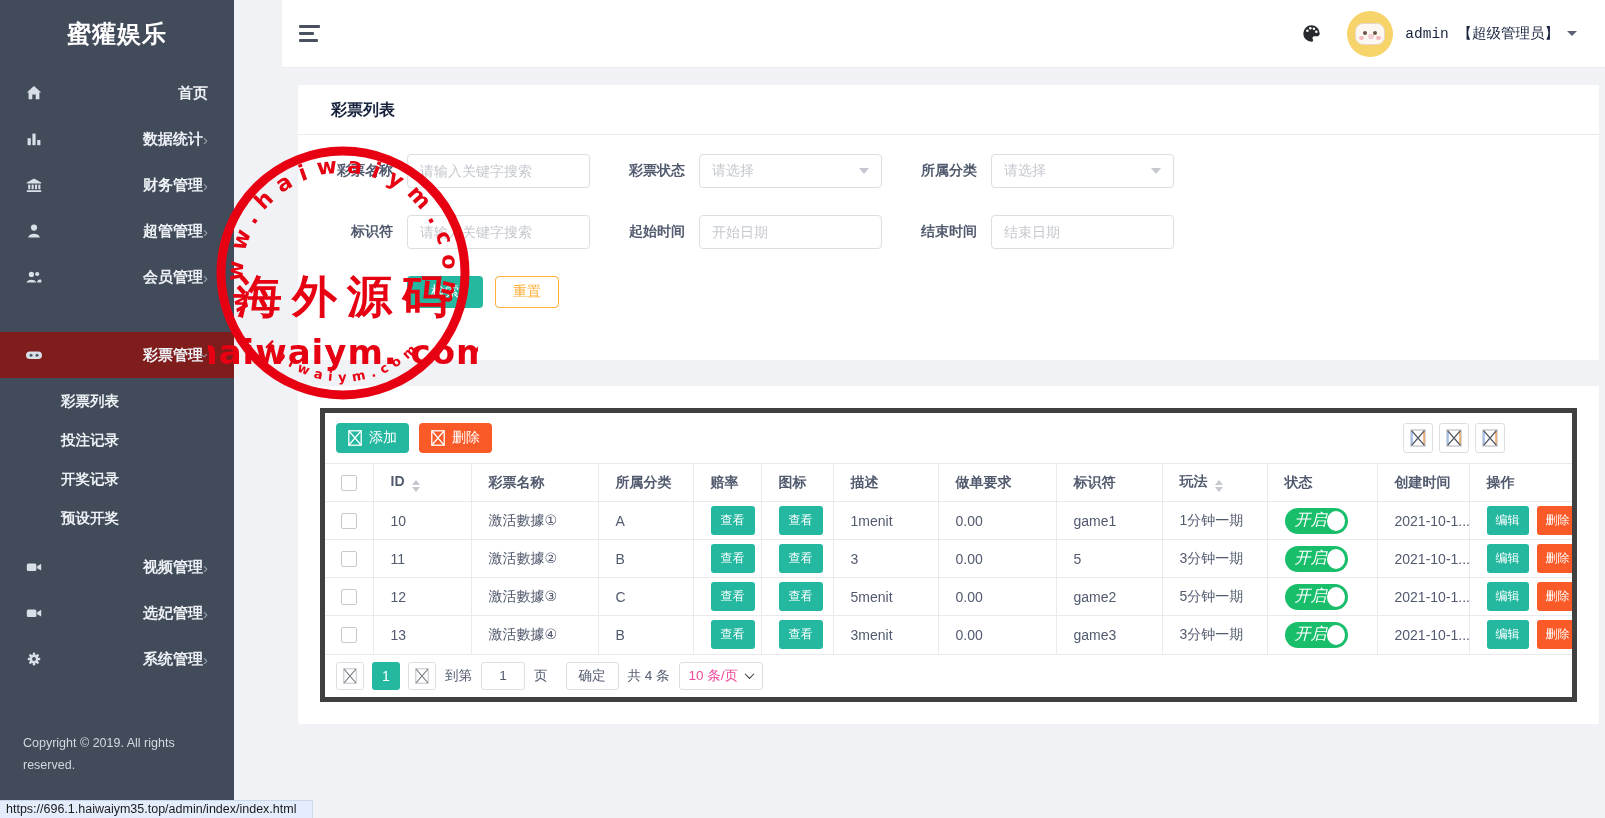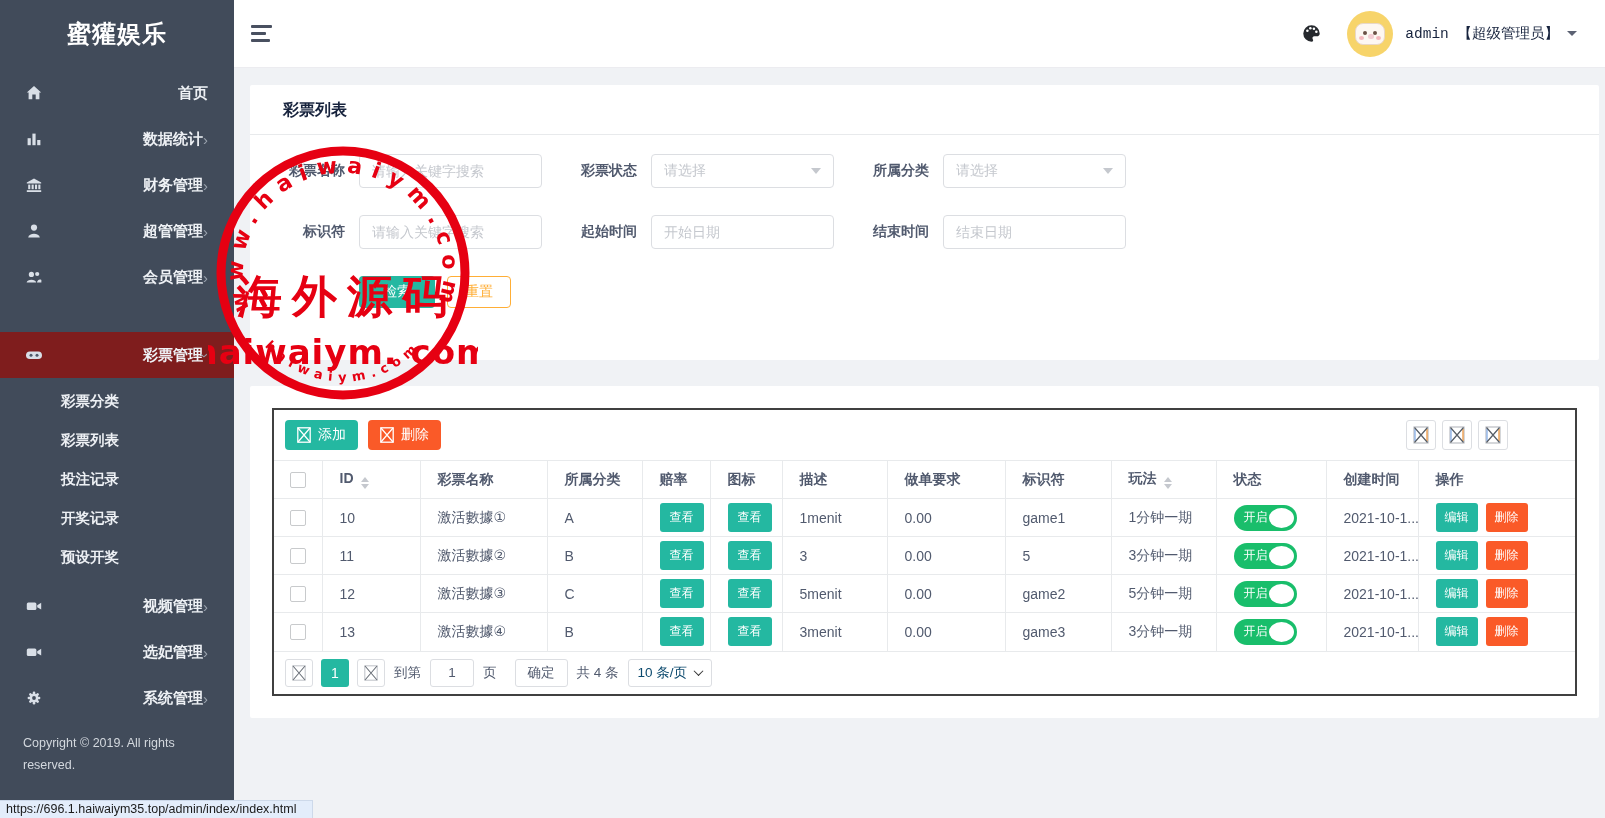--- a/index.html
+++ b/index.html
@@ -1,18 +1,18 @@
 <!DOCTYPE html>
 <html><head>
 <meta charset="utf-8">
 <style>
   * { box-sizing: border-box; margin: 0; padding: 0; }
   html,body { width:1605px; height:818px; overflow:hidden;
     font-family:"Liberation Sans","DejaVu Sans",sans-serif; background:#f0f2f5; }
-  .app { display:flex; width:100%; height:100%; position:relative; }
+  .app { display:flex; width:100%; height:100%; position:relative;gap:48px; }
 
   
   .sidebar { width:234px; min-width:234px; background:#414b5a; color:#e8ecf1; position:relative; }
   .logo { height:68px; display:flex; align-items:center; justify-content:center;
     font-size:24px; font-weight:700; color:#fff; letter-spacing:1px; }
   .nav { padding-top:2px;text-align:right; }
   .nav-item { height:46px; display:flex; align-items:center; padding:0 26px 0 24px;
     font-size:15px; font-weight:600; color:#eef1f5; cursor:pointer; }
   .nav-item.active { background:#7f1d1d;margin-top:32px; }
   .nicon { width:20px; height:18px; margin-right:17px; display:inline-flex; align-items:center; justify-content:center; flex:none; }
@@ -61,21 +61,21 @@
   .fselect span { color:#c5c8ce; font-size:14px; }
   .sel-caret { width:0; height:0; border-left:5px solid transparent; border-right:5px solid transparent; border-top:6px solid #c5c8ce; }
   .btn-row { margin-left:76px; display:flex; }
   .btn { height:32px; border:none; border-radius:4px; font-size:14px; cursor:pointer;
     display:inline-flex; align-items:center; justify-content:center;
     font-family:"Liberation Sans","DejaVu Sans",sans-serif; }
   .btn-search { width:76px; background:#24b8a1; color:#fff; margin-right:12px; }
   .btn-reset { width:64px; background:#fff; color:#ffae36; border:1px solid #ffae36; }
 
   .card-table { margin-top:26px; padding:22px; }
-  .panel { border:2px solid #404040; }
+  .panel { border:5px solid #404040; }
   .tbl-toolbar { display:flex; align-items:center; padding:10px 11px; }
   .btn-add { background:#24b8a1; color:#fff; height:30px; padding:0 12px; margin-right:10px; }
   .btn-del { background:#fa5a28; color:#fff; height:30px; padding:0 12px; }
   .btn-add svg,.btn-del svg { margin-right:7px; }
   .tool-icons { margin-left:auto; margin-right:56px; display:flex; }
   .icon-btn { width:30px; height:30px; border:1px solid #dcdee2; border-radius:3px; background:#fff;
     display:flex; align-items:center; justify-content:center; margin-left:6px; cursor:pointer; }
 
   table { border-collapse:collapse; width:100%; table-layout:fixed; }
   th,td { border-top:1px solid #e8eaec; border-right:1px solid #e8eaec; height:38px;
@@ -86,35 +86,35 @@
   .cb { width:16px; height:16px; border:1px solid #c8cacc; border-radius:2px; background:#fff; display:inline-block; vertical-align:middle; cursor:pointer; }
   .sort { display:inline-flex; flex-direction:column; margin-left:7px; vertical-align:1px; }
   .sort i { width:0; height:0; border-left:4px solid transparent; border-right:4px solid transparent; display:block; }
   .sort .up { border-bottom:5px solid #c5c8ce; margin-bottom:2px; }
   .sort .dn { border-top:5px solid #c5c8ce; }
   .badge { background:#24b8a1; color:#fff; font-size:12px; border-radius:3px; padding:6px 10px; border:none; cursor:pointer; }
   .op-edit { background:#24b8a1; color:#fff; font-size:12px; border-radius:3px; padding:6px 9px; border:none; cursor:pointer; margin-right:8px; }
   .op-del { background:#fa5a28; color:#fff; font-size:12px; border-radius:3px; padding:6px 9px; border:none; cursor:pointer; }
   .toggle { width:63px; height:26px; border-radius:13px; background:#19be6b; display:inline-flex;
     align-items:center; cursor:pointer; padding:0 3px 0 10px; }
-  .toggle span { color:#fff; font-size:12px; flex:1; }
+  .toggle span { color:#fff; font-size:16px; flex:1;font-style:italic; }
   .knob { width:20px; height:20px; border-radius:50%; background:#fff; }
 
   .pager { display:flex; align-items:center; padding:7px 11px; border-top:1px solid #e8eaec; }
   .pgbox { width:28px; height:28px; border:1px solid #dcdee2; border-radius:3px; background:#fff;
     display:flex; align-items:center; justify-content:center; cursor:pointer; }
   .pgactive { width:28px; height:28px; border-radius:3px; background:#24b8a1; color:#fff;
     display:flex; align-items:center; justify-content:center; font-size:14px; margin:0 8px; cursor:pointer; }
   .pgtext { font-size:13.5px; color:#515a6e; margin:0 9px; }
   .goto-input { width:44px; height:28px; border:1px solid #dcdee2; border-radius:3px; text-align:center;
     font-size:13.5px; color:#515a6e; outline:none; }
   .btn-confirm { height:28px; padding:0 12px; background:#fff; border:1px solid #dcdee2; border-radius:3px;
     font-size:13.5px; color:#515a6e; cursor:pointer; margin-left:9px; }
   .sizesel { height:28px; border:1px solid #dcdee2; border-radius:3px; background:#fff; padding:0 9px;
-    display:flex; align-items:center; font-size:13.5px; color:#0c4a6e; cursor:pointer; }
+    display:flex; align-items:center; font-size:13.5px; color:#ec4899; cursor:pointer; }
   .sizesel .vchev { width:7px; height:7px; border-right:1.6px solid #333; border-bottom:1.6px solid #333;
     transform:rotate(45deg) translate(-1px,-1px); margin-left:8px; }
 
   
   .stamp { position:absolute; left:208px; top:138px; z-index:50; pointer-events:none; }
   
   .statusbar { position:absolute; left:0; bottom:0; width:313px; height:18px; background:#e3edfb;
     border:1px solid #cdd9ea; border-left:none; border-bottom:none; font-size:12.5px; color:#1b1b1b;
     line-height:16px; padding-left:6px; z-index:60; white-space:nowrap; overflow:hidden; }
 </style>
@@ -193,23 +193,20 @@
               <rect x="2" y="5.4" width="16" height="7.6" rx="3.8" fill="#d9dfe7"></rect>
               <circle cx="7" cy="9.2" r="1.5" fill="#4d5868"></circle>
               <circle cx="13" cy="9.2" r="1.5" fill="#4d5868"></circle>
             </svg>
         </span>
         <span class="nav-label">彩票管理</span>
         <span class="chev open">›</span>
       </div>
 
       <div class="submenu">
-        <div class="sub-item">
-            <span>彩票分类</span>
-          </div>
         <div class="sub-item">
             <span>彩票列表</span>
           </div>
         <div class="sub-item">
             <span>投注记录</span>
           </div>
         <div class="sub-item">
             <span>开奖记录</span>
           </div>
         <div class="sub-item">

